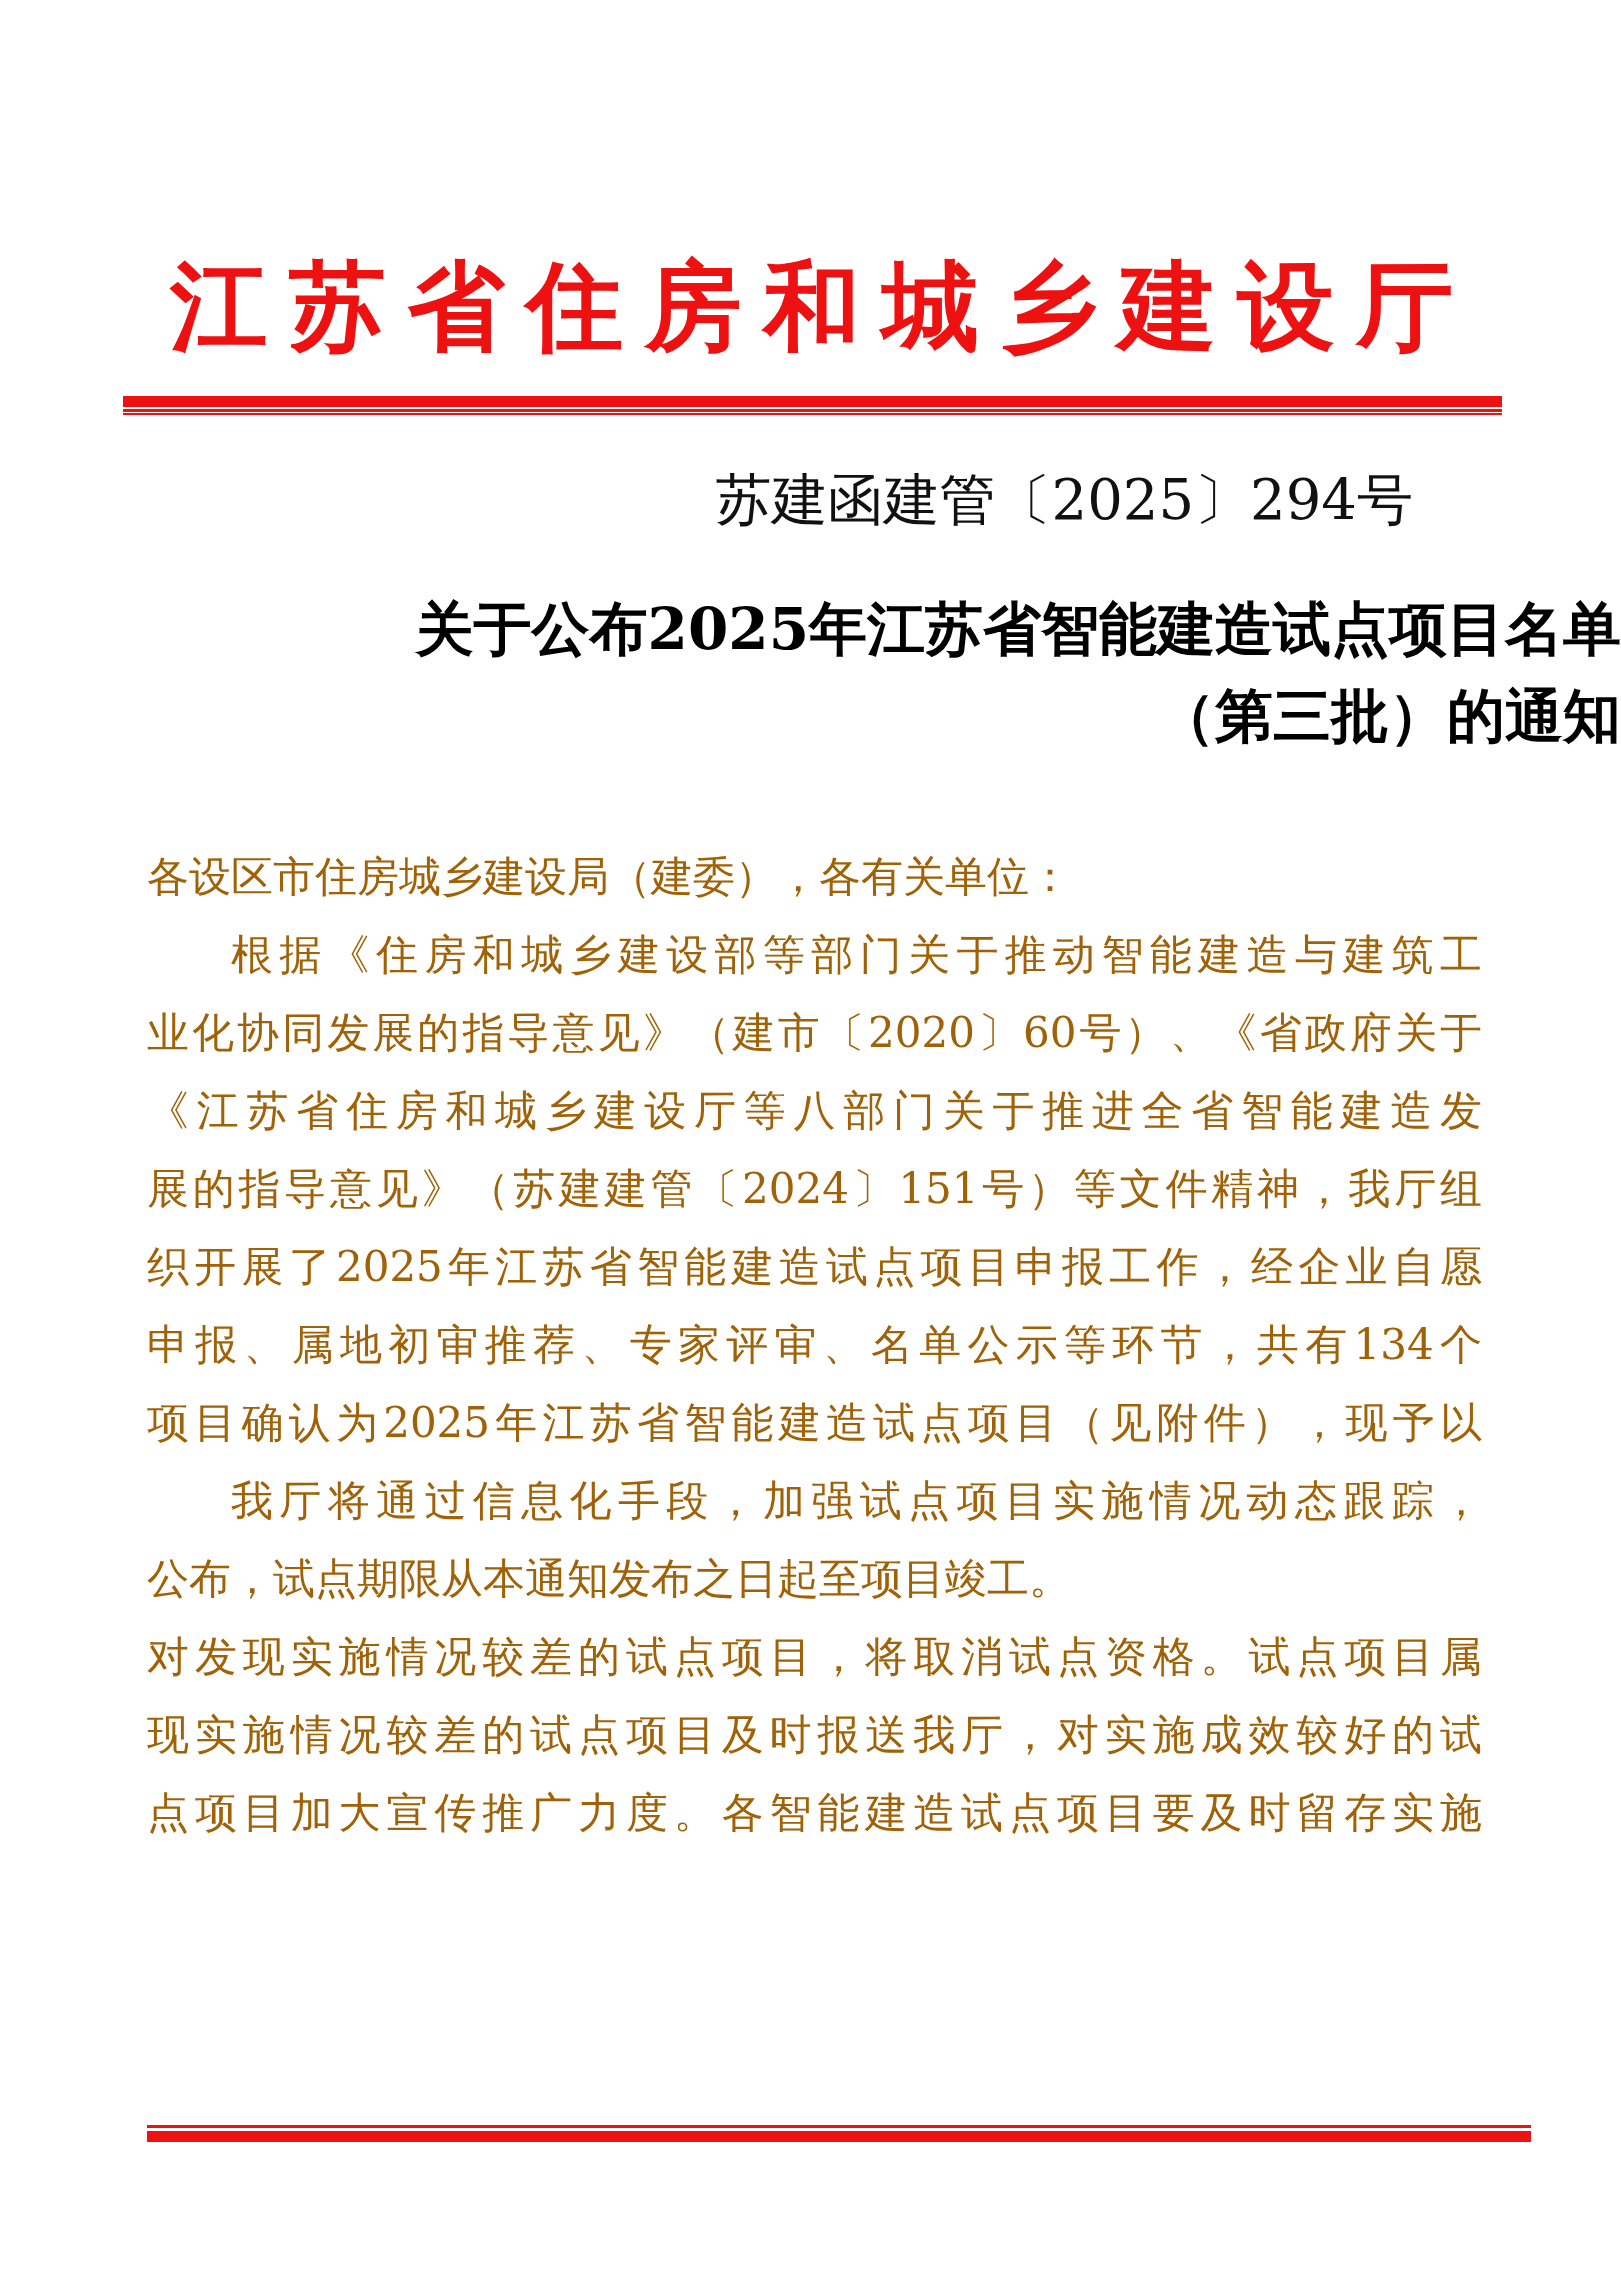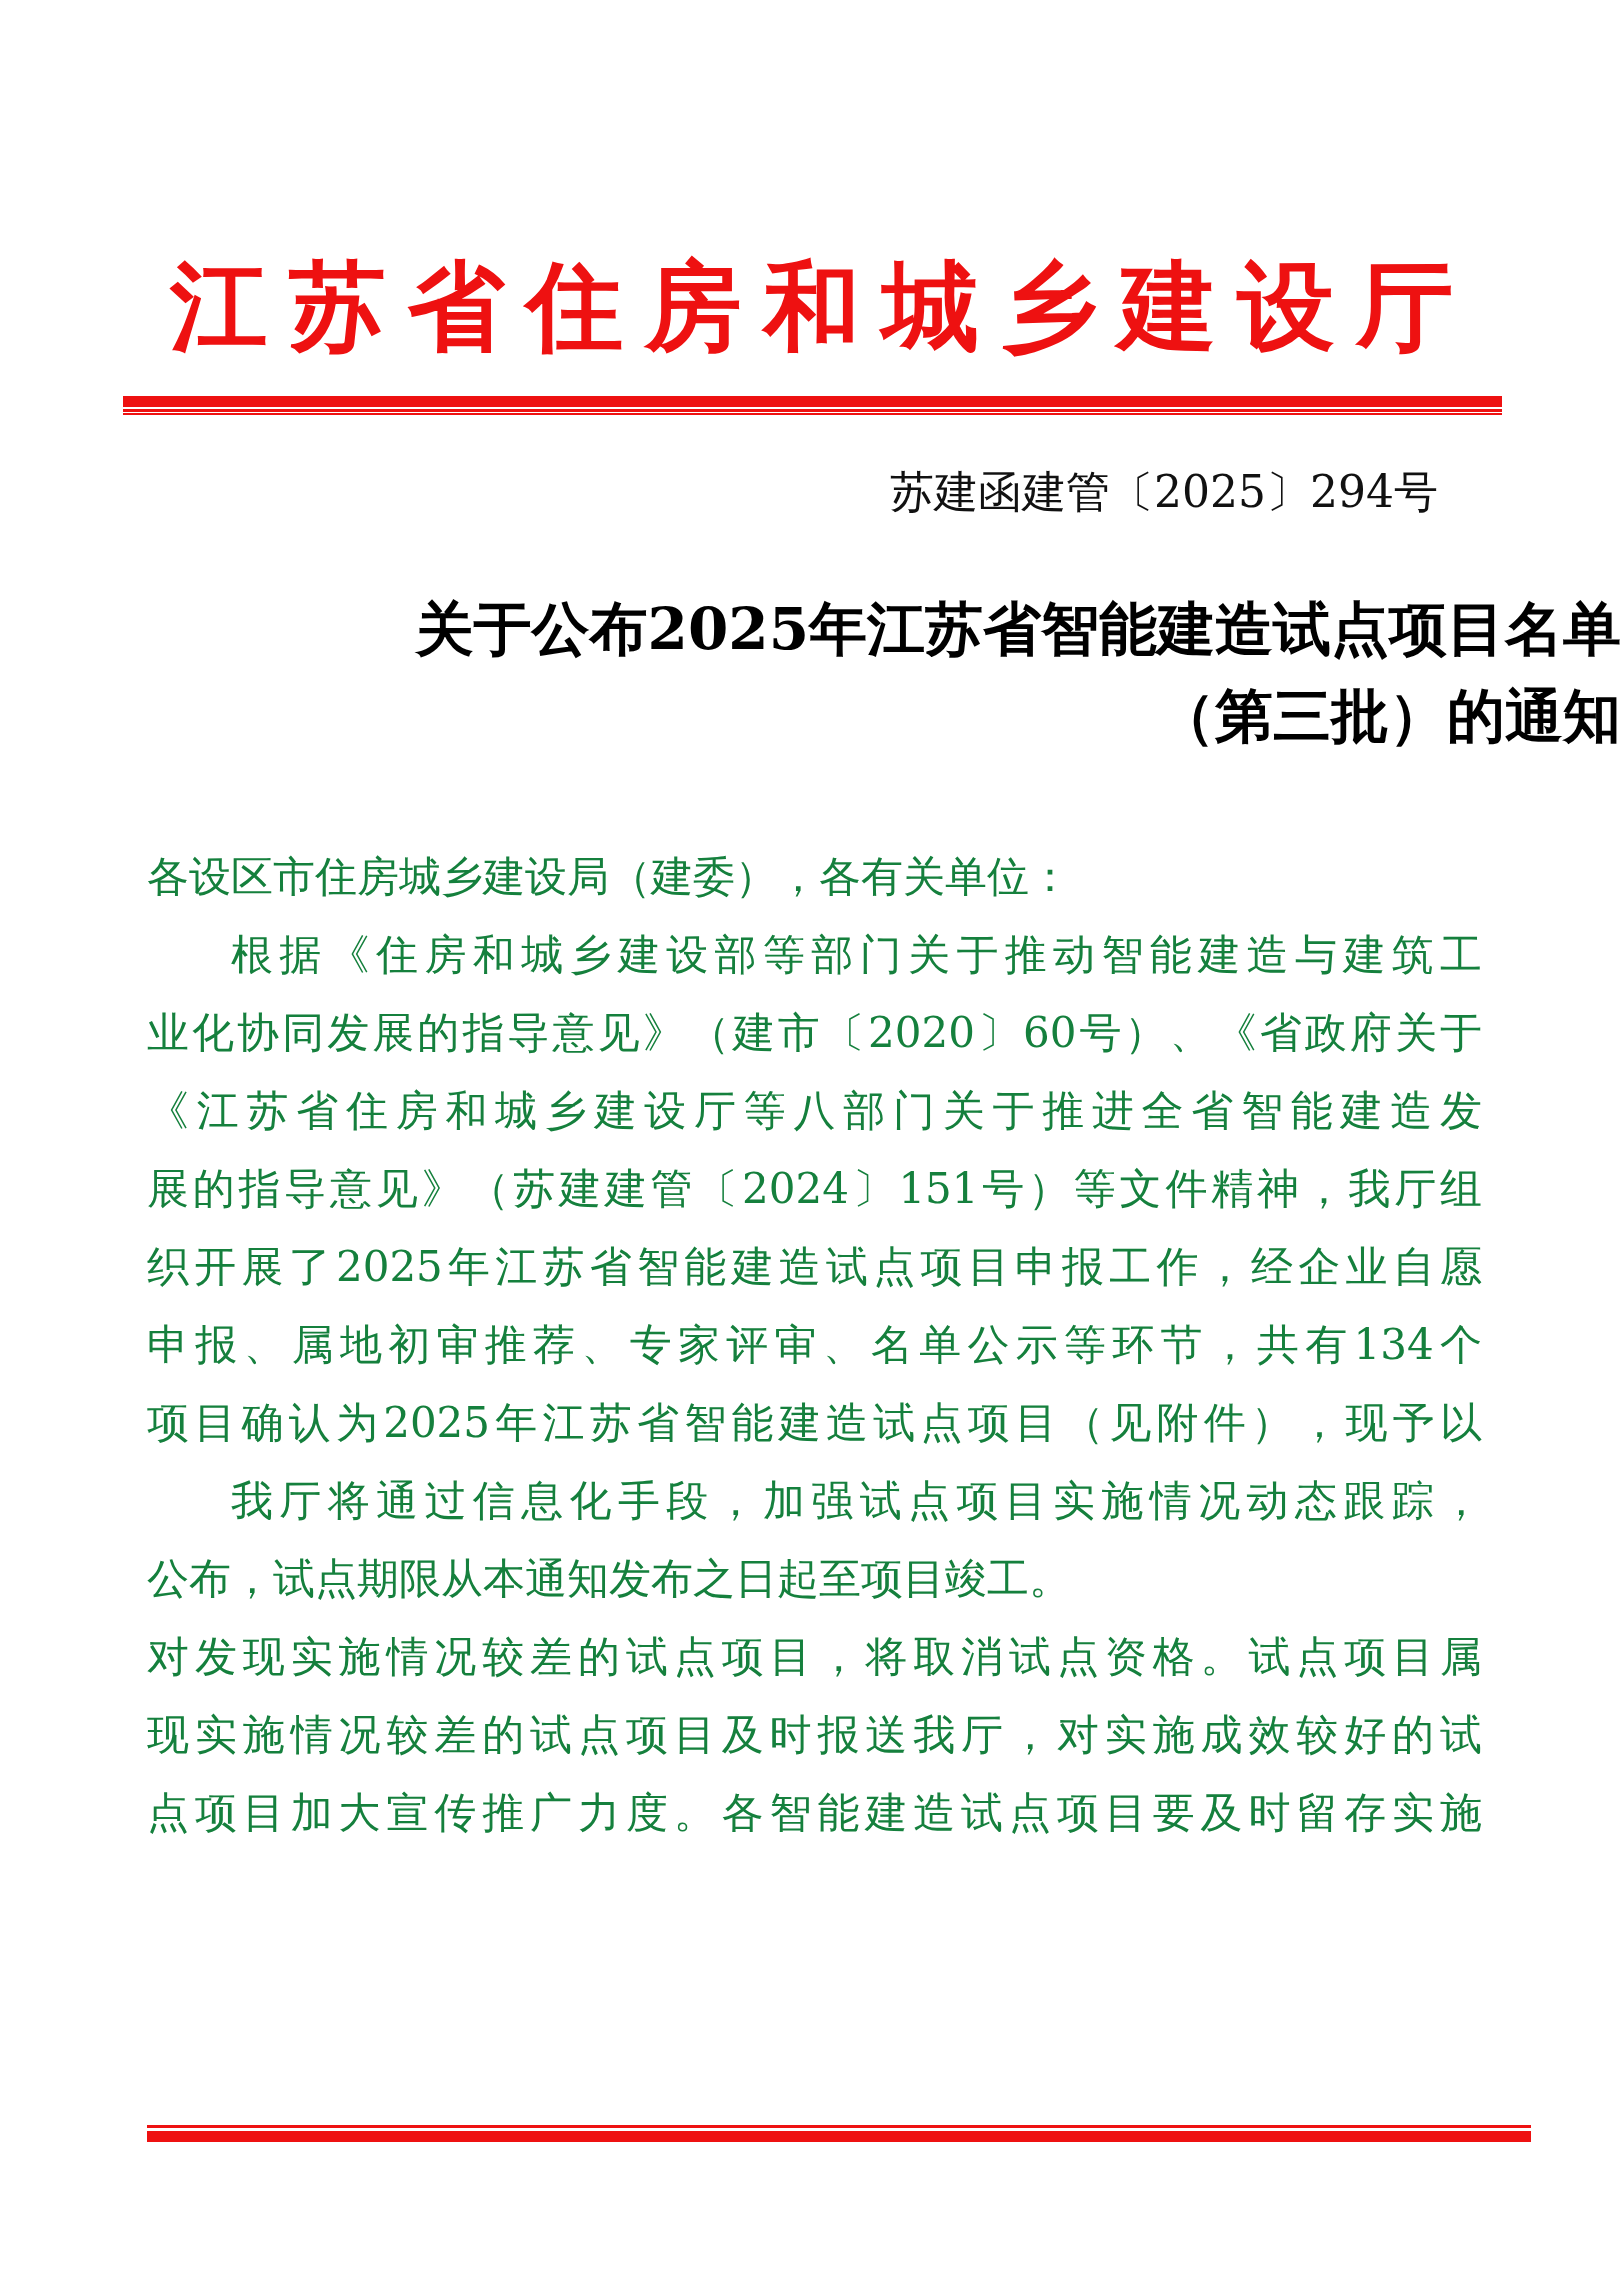--- a/index.html
+++ b/index.html
@@ -41,43 +41,43 @@
       #ee1111 0px,  #ee1111 10.8px,
       #ffffff 10.8px, #ffffff 13.2px,
       #ee1111 13.2px, #ee1111 15.7px,
       #ffffff 15.7px, #ffffff 17px,
       #ee1111 17px, #ee1111 18.6px
     );
   }
   .doc-number {
     position: absolute;
     top: 463px;
-    right: 183px;
-    font-size: 44px;
+    right: 208px;
+    font-size: 56px;
     color: #111111;
     white-space: nowrap;
   }
   .doc-title {
     position: absolute;
     top: 586px;
     left: 0;
     width: 100%;
     text-align: right;
     color: #000000;
     font-weight: bold;
     font-size: 58px;
     line-height: 87px;
     font-family: "DejaVu Serif", "Liberation Serif", serif;
   }
   .body-text {
     position: absolute;
     top: 838px;
     left: 147px;
     width: 1335px;
-    color: #15803d;
+    color: #a16207;
     font-size: 42px;
   }
   .line {
     height: 78px;
     line-height: 78px;
     white-space: nowrap;
   }
   .line.j {
     white-space: normal;
     text-align: justify;

